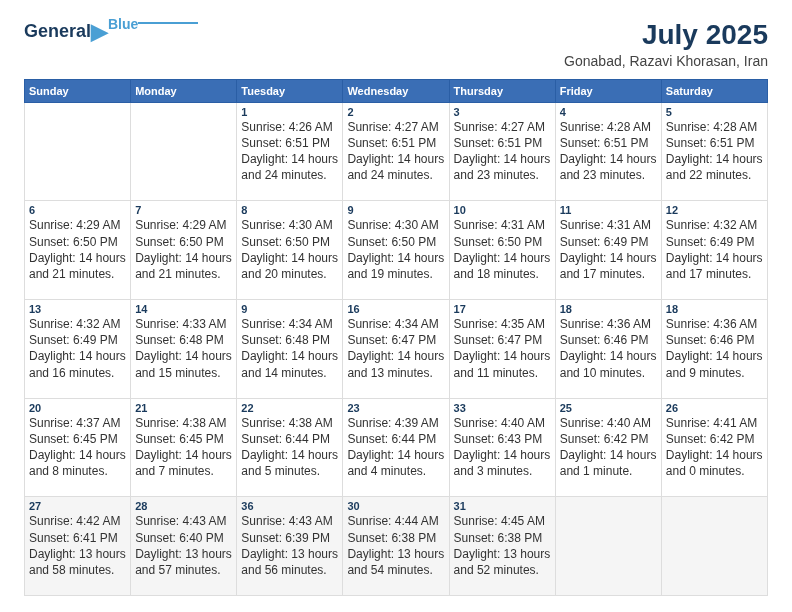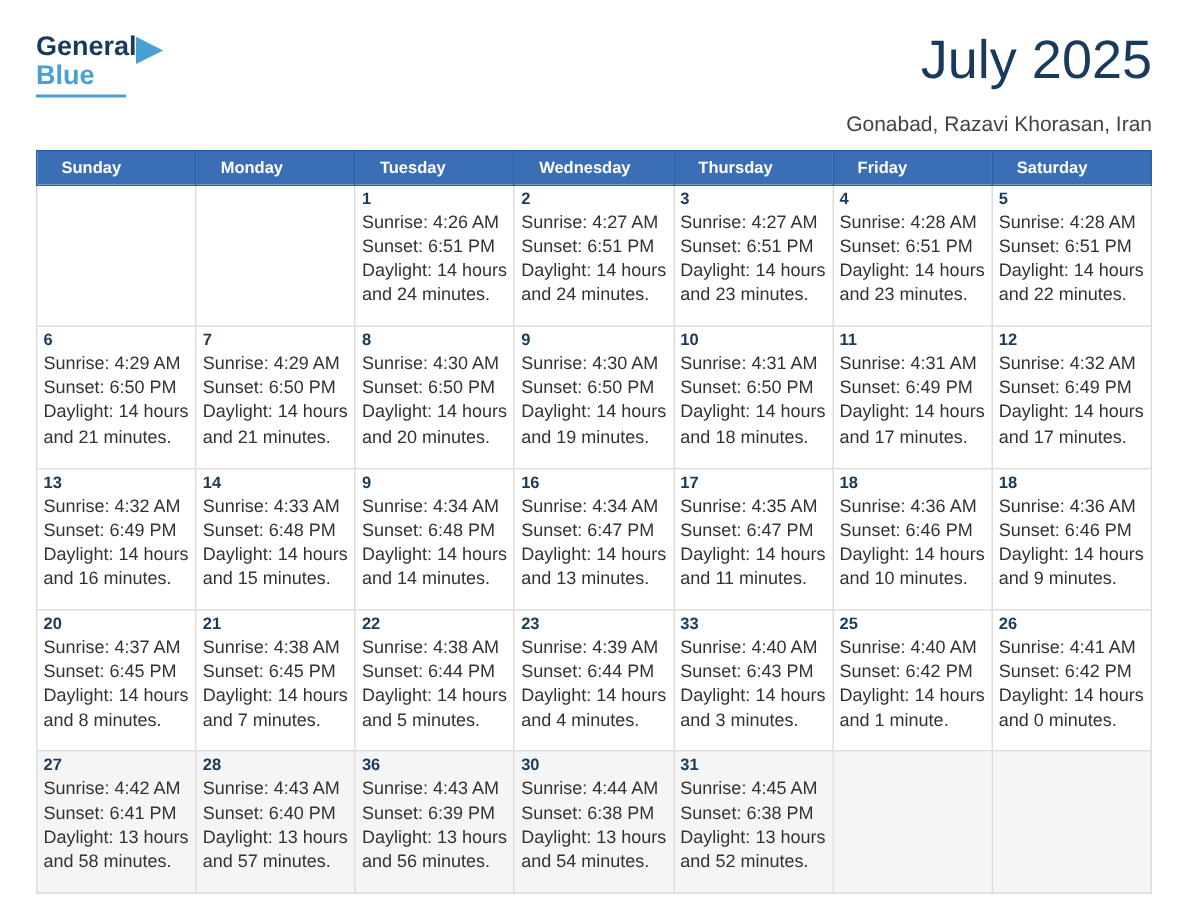--- a/index.html
+++ b/index.html
@@ -18,21 +18,21 @@
       flex-direction: column;
     }
     .header {
       display: flex;
       justify-content: space-between;
       align-items: flex-start;
       margin-bottom: 10px;
     }
     .logo {
       display: flex;
-      flex-direction: column;
+      flex-direction: row;
       align-items: flex-start;
     }
     .logo-text {
       font-size: 18px;
       font-weight: bold;
       color: #1a3a5c;
       line-height: 1.1;
     }
     .logo-text span {
       color: #4a9fd4;
@@ -40,40 +40,40 @@
     .logo-line {
       width: 60px;
       height: 2px;
       background: #4a9fd4;
       margin-top: 2px;
     }
     .title-block {
       text-align: right;
     }
     .main-title {
-      font-size: 36px;
-      font-weight: normal;
+      font-size: 28px;
+      font-weight: bold;
       color: #1a3a5c;
       line-height: 1.1;
     }
     .subtitle {
       font-size: 14px;
       color: #444;
-      margin-top: 14px;
+      margin-top: 2px;
     }
     .calendar-table {
       width: 100%;
       border-collapse: collapse;
       flex: 1;
       font-size: 10.5px;
     }
     .calendar-table th {
       background: #3a6eb5;
       color: #fff;
-      padding: 5px 16px;
+      padding: 5px 4px;
       text-align: left;
       font-size: 11px;
       font-weight: bold;
       border: 1px solid #2a5ea5;
     }
     .calendar-table td {
       border: 1px solid #ddd;
       vertical-align: top;
       padding: 3px 4px;
       width: calc(100% / 7);
@@ -104,21 +104,21 @@
 
 <div class="page">
   <div class="header">
     <div class="logo">
       <div style="display:flex; align-items:center;">
         <span class="logo-text">
           <span style="color:#1a3a5c;">General</span><span style="color:#4a9fd4; font-size:22px; vertical-align:middle;">▶</span>
         </span>
       </div>
       <div style="display:flex; align-items:center; margin-top:-4px;">
-        <span style="font-size:18px; font-weight:bold; color:#4a9fd4;">Blue</span>
+        <span style="font-size:14px; font-weight:bold; color:#4a9fd4;">Blue</span>
       </div>
       <div class="logo-line"></div>
     </div>
     <div class="title-block">
       <div class="main-title">July 2025</div>
       <div class="subtitle">Gonabad, Razavi Khorasan, Iran</div>
     </div>
   </div>
 
   <table class="calendar-table">

